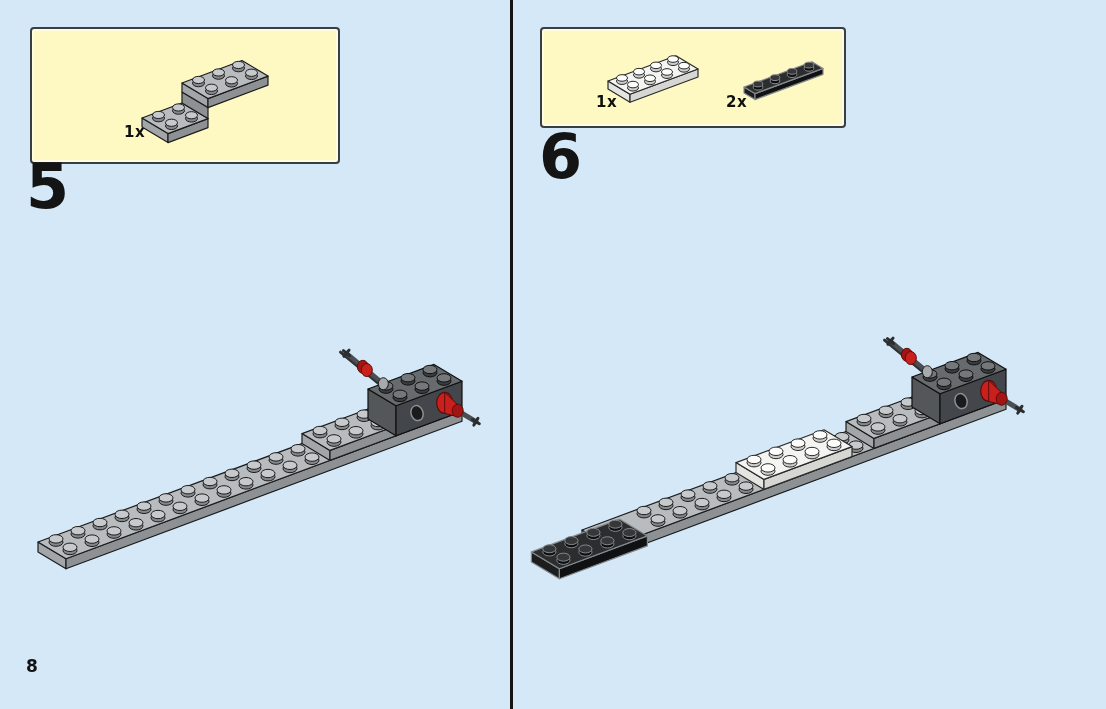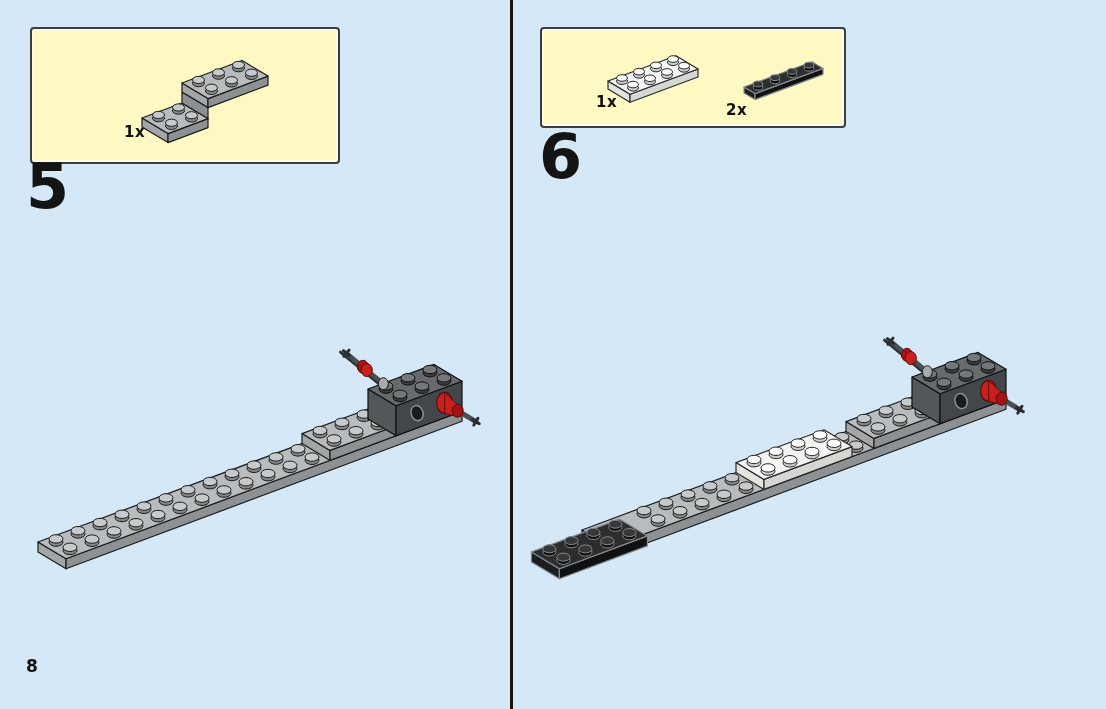--- a/index.html
+++ b/index.html
@@ -196,21 +196,21 @@
           <ellipse cx="216" cy="58.150000000000006" rx="4.8" ry="2.9" fill="#0c0d0e" stroke="#85898c" stroke-width="1"></ellipse>
           <ellipse cx="216" cy="54.95" rx="4.8" ry="2.9" fill="#353738" stroke="#85898c" stroke-width="1"></ellipse>
           <ellipse cx="233" cy="51.849999999999994" rx="4.8" ry="2.9" fill="#0c0d0e" stroke="#85898c" stroke-width="1"></ellipse>
           <ellipse cx="233" cy="48.64999999999999" rx="4.8" ry="2.9" fill="#353738" stroke="#85898c" stroke-width="1"></ellipse>
           <ellipse cx="250" cy="45.55" rx="4.8" ry="2.9" fill="#0c0d0e" stroke="#85898c" stroke-width="1"></ellipse>
           <ellipse cx="250" cy="42.349999999999994" rx="4.8" ry="2.9" fill="#353738" stroke="#85898c" stroke-width="1"></ellipse>
           <ellipse cx="267" cy="39.25" rx="4.8" ry="2.9" fill="#0c0d0e" stroke="#85898c" stroke-width="1"></ellipse>
           <ellipse cx="267" cy="36.05" rx="4.8" ry="2.9" fill="#353738" stroke="#85898c" stroke-width="1"></ellipse>
         </svg>
       <span class="qty" style="left:54px;top:64px">1x</span>
-      <span class="qty" style="left:184px;top:72px">2x</span>
+      <span class="qty" style="left:184px;top:64px">2x</span>
     </div>
     <div class="step-number" style="left:539px;top:126px">6</div>
     <svg id="asm6" class="asm" width="586" height="345" style="left:516px;top:288px">
         <polygon points="66.0,242.0 94.0,258.8 94.0,268.8 66.0,252.0" fill="#a3a6a8" stroke="#1c1c1c" stroke-width="1.2" stroke-linejoin="round"></polygon>
         <polygon points="94.0,258.8 490.0,111.2 490.0,121.2 94.0,268.8" fill="#8e9193" stroke="#1c1c1c" stroke-width="1.2" stroke-linejoin="round"></polygon>
         <polygon points="66.0,242.0 462.0,94.4 490.0,111.2 94.0,258.8" fill="#b9bcbe" stroke="#1c1c1c" stroke-width="1.2" stroke-linejoin="round"></polygon>
         <ellipse cx="128" cy="225.7" rx="7" ry="4.2" fill="#85888a" stroke="#1c1c1c" stroke-width="1"></ellipse>
         <ellipse cx="128" cy="222.5" rx="7" ry="4.2" fill="#c7cacc" stroke="#1c1c1c" stroke-width="1"></ellipse>
         <ellipse cx="150" cy="217.5" rx="7" ry="4.2" fill="#85888a" stroke="#1c1c1c" stroke-width="1"></ellipse>
         <ellipse cx="150" cy="214.3" rx="7" ry="4.2" fill="#c7cacc" stroke="#1c1c1c" stroke-width="1"></ellipse>

